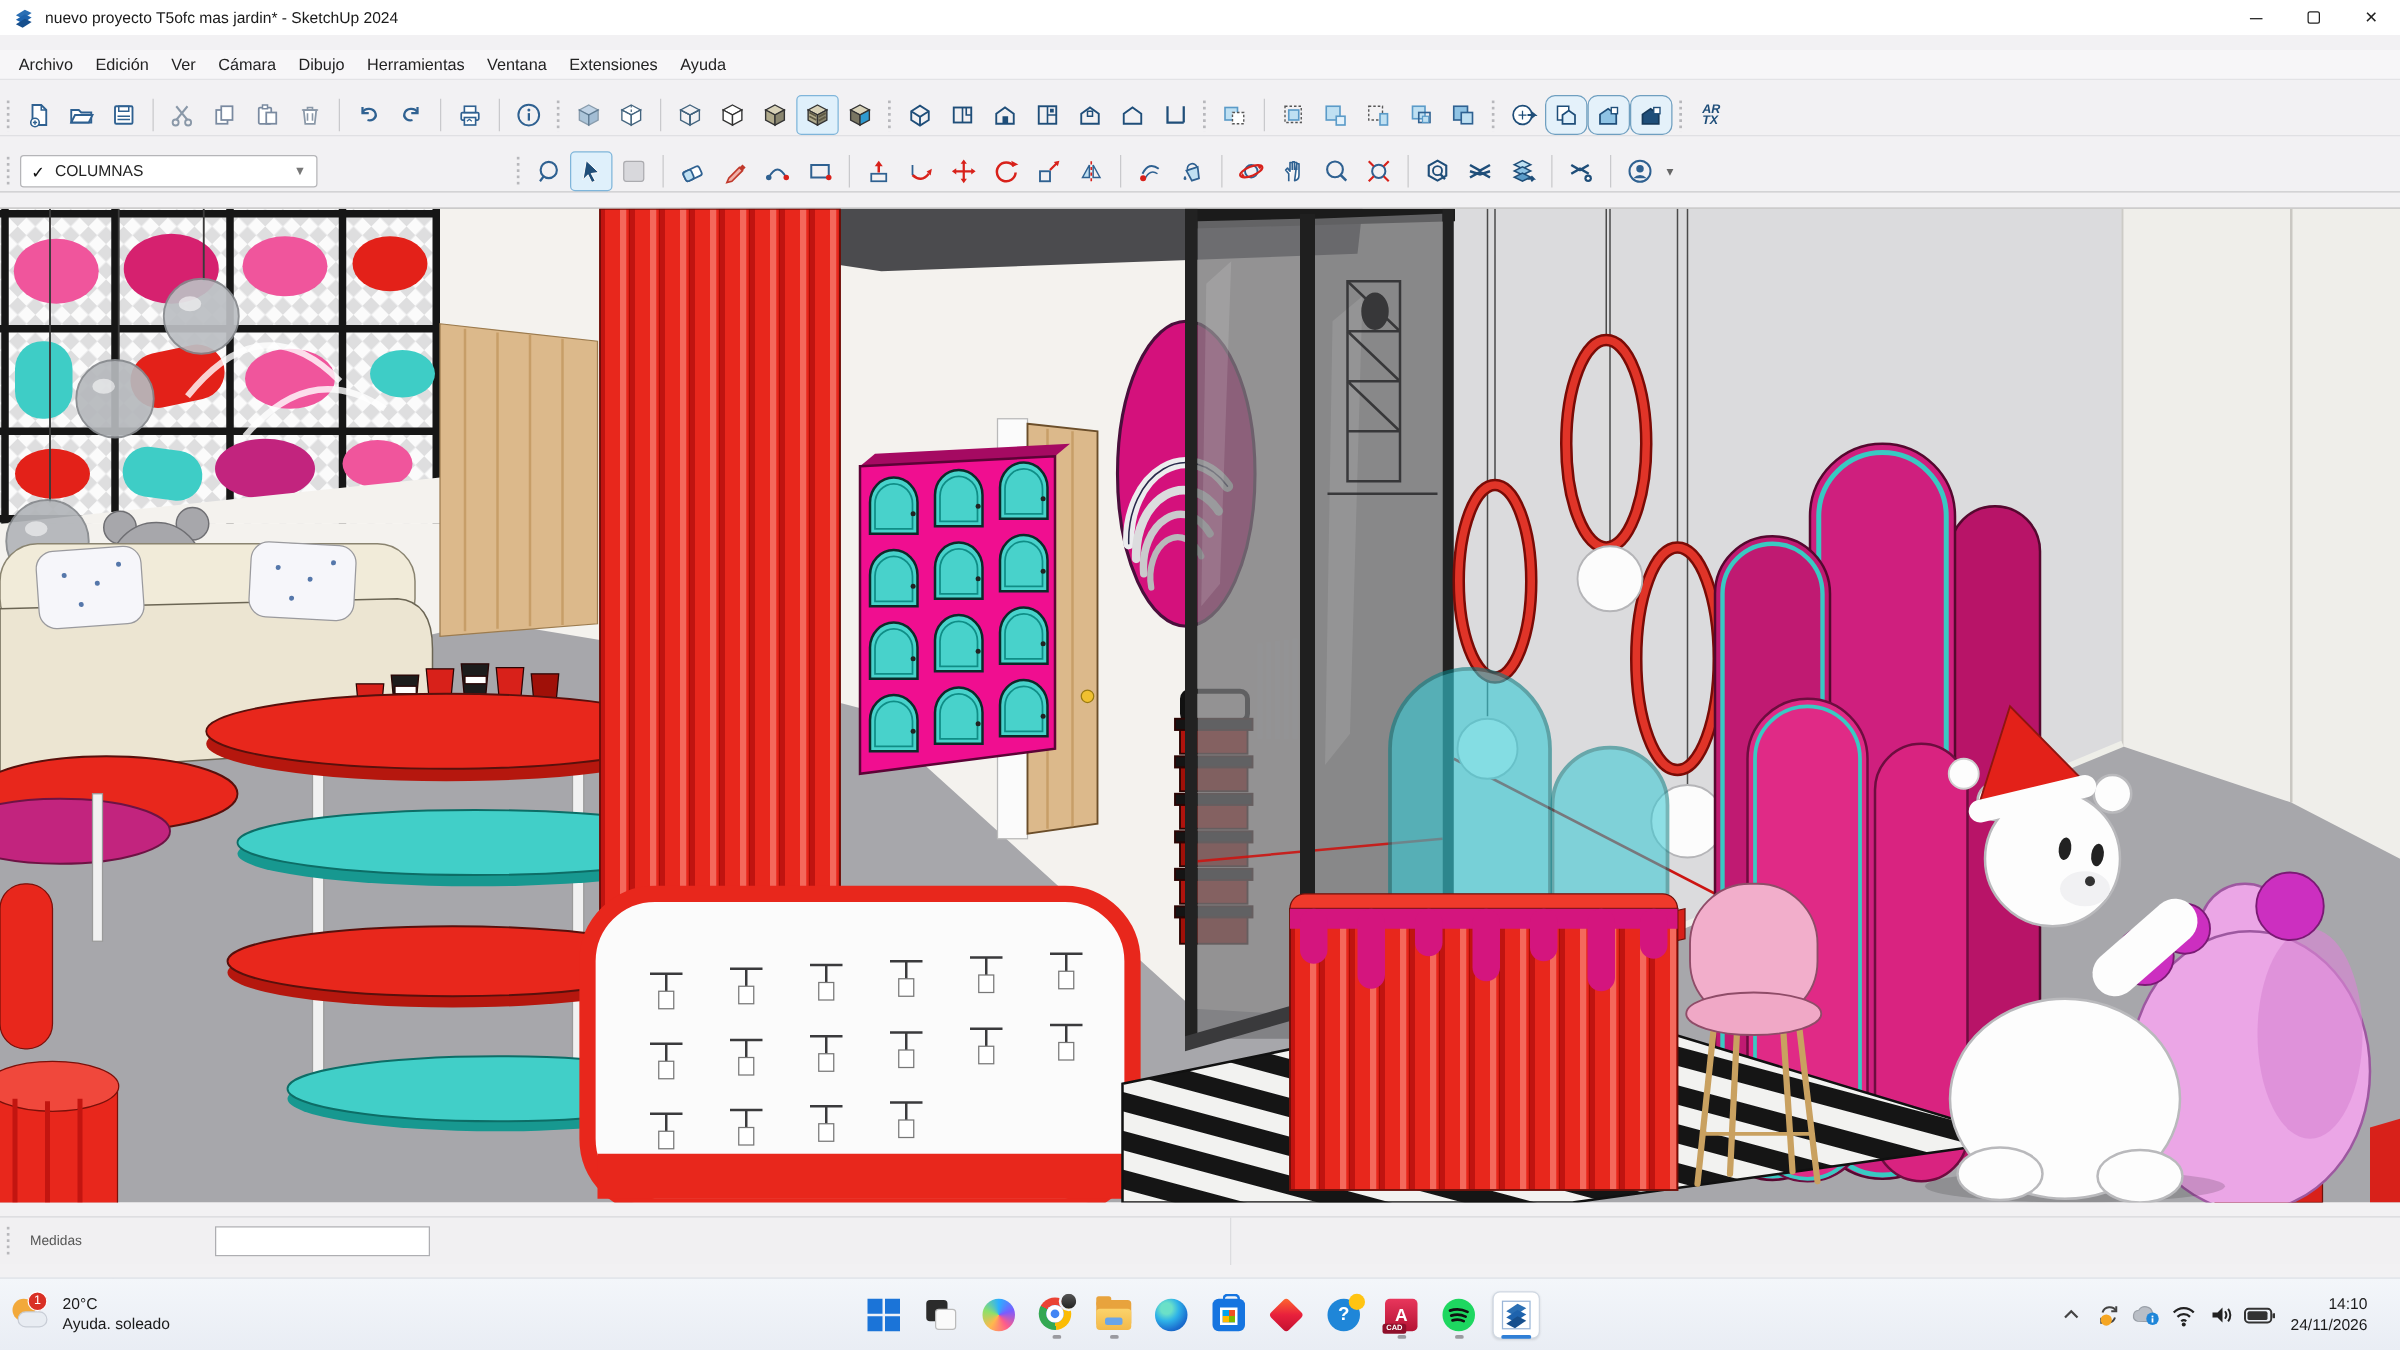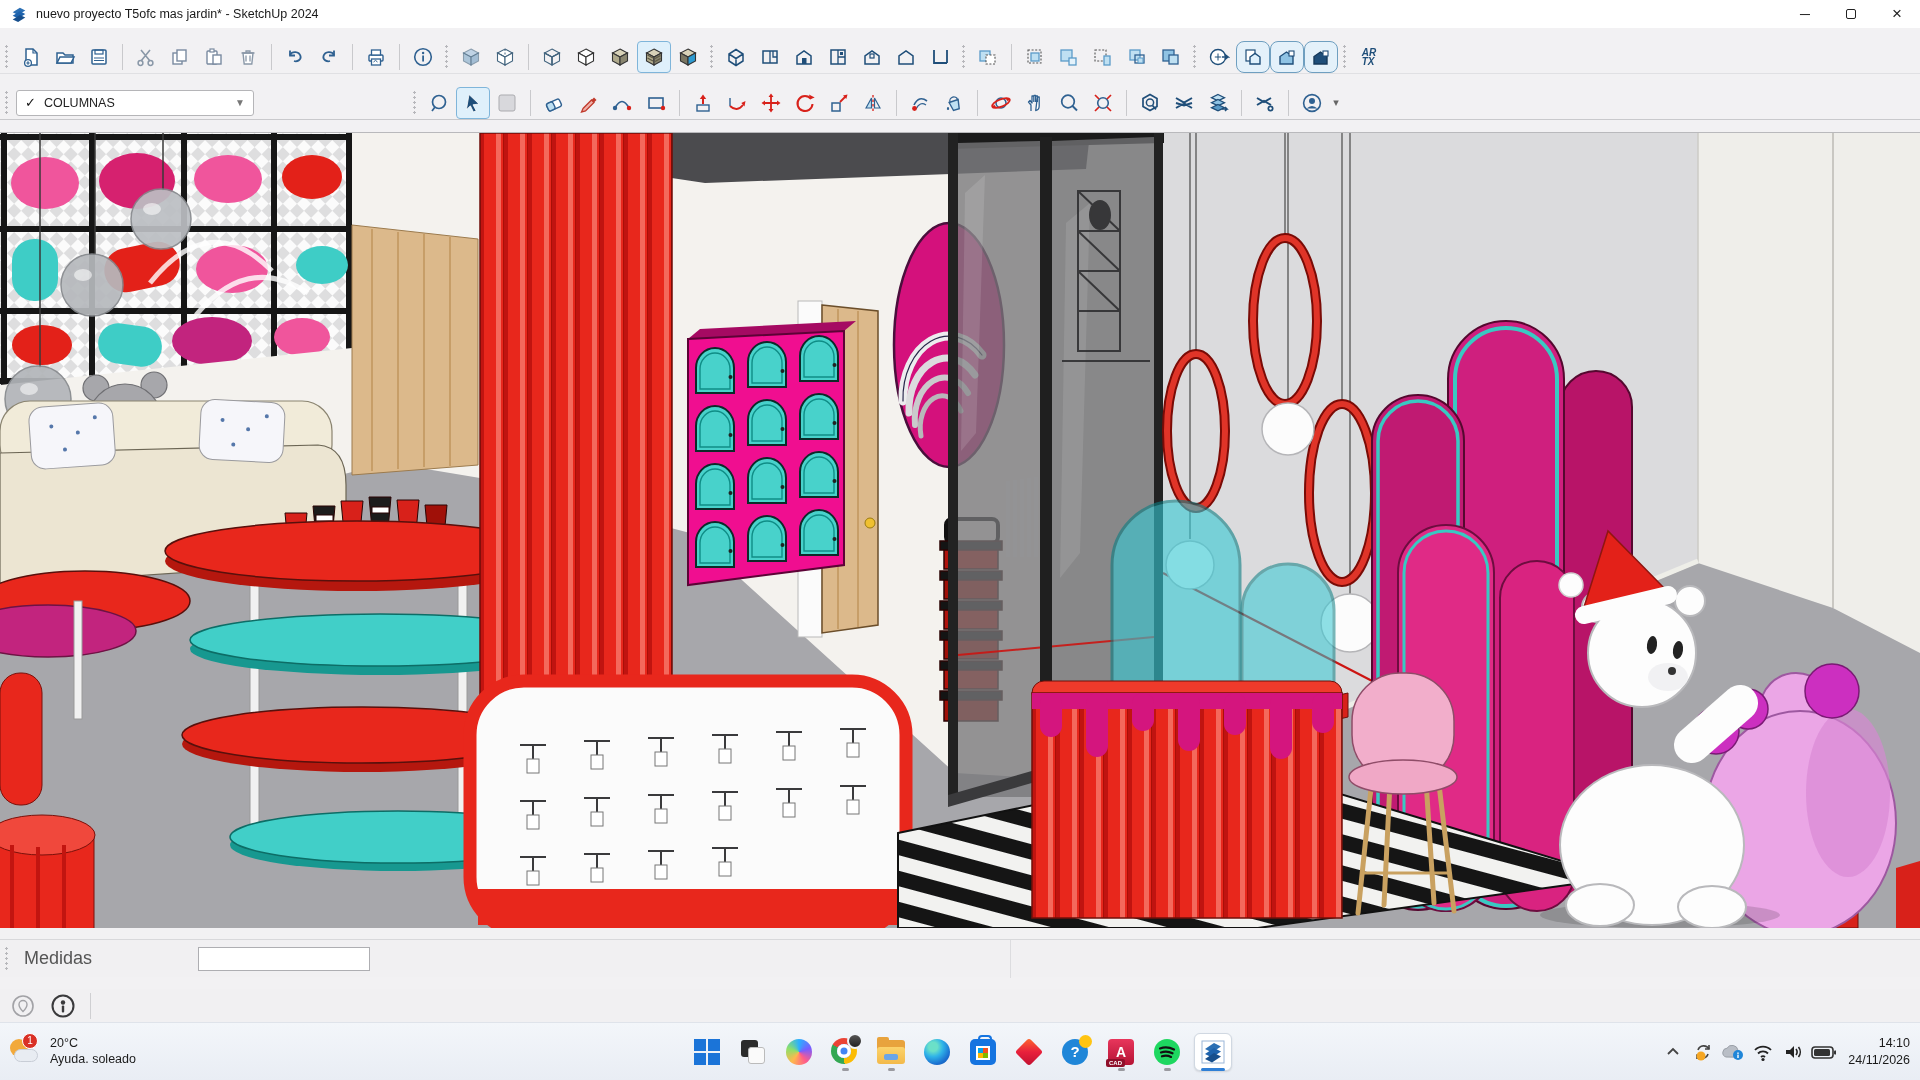--- a/index.html
+++ b/index.html
@@ -36,21 +36,21 @@
            display:flex; align-items:center; font-size:12.5px; color:#222; margin:0 6px 0 2px; padding:0 8px; }
   .tagdd .chk { margin-right:8px; font-size:13px; color:#111; }
   .tagdd .dd { margin-left:auto; color:#777; font-size:10px; }
 
   
   .viewport { height:795px; position:relative; background:#f4f2ee; border-top:1px solid #b9b9bc; }
   .viewport svg { display:block; }
 
   
   .measurebar { height:38px; background:#f1f0f2; display:flex; align-items:center; border-top:1px solid #d8d8db; }
-  .measurebar .lbl { font-size:18px; color:#555; margin:0 10px; }
+  .measurebar .lbl { font-size:11px; color:#555; margin:0 10px; }
   .measurebar input { width:172px; height:24px; border:1px solid #aeaeB2; background:#fff; margin-left:96px; font-size:12px; padding:0 5px; }
   .measurebar .panel-div { width:1px; height:38px; background:#dcdcdf; margin-left:640px; }
 
   
   .statusbar { height:44px; background:#f1f0f2; display:flex; align-items:center; padding-left:10px; }
   .statusbar .sdiv { width:1px; height:26px; background:#cfcfd2; margin-left:14px; }
 
   
   .taskbar { height:58px; background:linear-gradient(#f3f6fa,#e9edf4); border-top:1px solid #dfe3ea;
              display:flex; align-items:center; position:relative; }
@@ -67,21 +67,21 @@
   .tapp .ind.active { width:24px; background:#2f7fd6; }
   .searchpill { width:330px; height:38px; background:#fff; border:1px solid #d8dce2; border-radius:19px;
                 display:flex; align-items:center; padding:0 4px 0 14px; gap:10px; }
   .searchpill .ph { font-size:13.5px; color:#5a5a5e; flex:1; }
   .searchpill .thumb { width:66px; height:32px; border-radius:16px;
                 border:1px solid #cfd4da;
                 background:radial-gradient(circle at 30% 70%, #7fc4e8 0 30%, transparent 31%),
                            linear-gradient(110deg,#cfe8f5 0 25%, #3f7f4f 25% 60%, #2f6f45 60% 100%); }
   .tray { position:absolute; right:6px; display:flex; align-items:center; gap:4px; }
   .tray .ticon { width:26px; height:30px; display:flex; align-items:center; justify-content:center; }
-  .clock { text-align:right; font-size:12.5px; color:#1b1b1b; line-height:1.3; margin-left:8px; margin-right:4px; }
+  .clock { text-align:right; font-size:12.5px; color:#1b1b1b; line-height:1.3; margin-left:8px; margin-right:20px; }
 
   
   .startgrid { width:26px; height:26px; display:grid; grid-template-columns:12px 12px; grid-template-rows:12px 12px; gap:2px; }
   .startgrid i { background:#1b74d8; }
   .taskview { position:relative; width:24px; height:24px; }
   .taskview .b1 { position:absolute; left:0; top:0; width:17px; height:17px; background:#2b2b2b; border-radius:3px; }
   .taskview .b2 { position:absolute; left:7px; top:7px; width:17px; height:17px; background:#fafafa; border:1px solid #bbb; border-radius:3px; }
   .copilot { width:26px; height:26px; border-radius:50%;
              background:conic-gradient(#2bb0ff,#7a5cff,#ff5c8a,#ffb84d,#8de06a,#2bb0ff); }
   .chromew { position:relative; width:28px; height:28px; }
@@ -131,20 +131,31 @@
         </div>
       <div class="winbtn">
           <span class="box"></span>
         </div>
       <div class="winbtn close">
           <span>×</span>
         </div>
     </div>
   </div>
 
+  <div class="menubar">
+    <span>Archivo</span>
+    <span>Edición</span>
+    <span>Ver</span>
+    <span>Cámara</span>
+    <span>Dibujo</span>
+    <span>Herramientas</span>
+    <span>Ventana</span>
+    <span>Extensiones</span>
+    <span>Ayuda</span>
+  </div>
 
   <div class="tb tb1">
     <div class="grip"></div>
     <div class="btn">
         <svg width="22" height="22">
           <path d="M6,3 h7 l4,4 v12 h-11 z" fill="#fff" stroke="#2f6191" stroke-width="1.5"></path>
           <path d="M13,3 v4 h4" fill="none" stroke="#2f6191" stroke-width="1.2"></path>
           <circle cx="8" cy="17" r="3.4" fill="#fff" stroke="#2f6191" stroke-width="1.3"></circle>
           <path d="M8,15.3 v3.4 M6.3,17 h3.4" stroke="#2f6191" stroke-width="1.2"></path>
         </svg>

